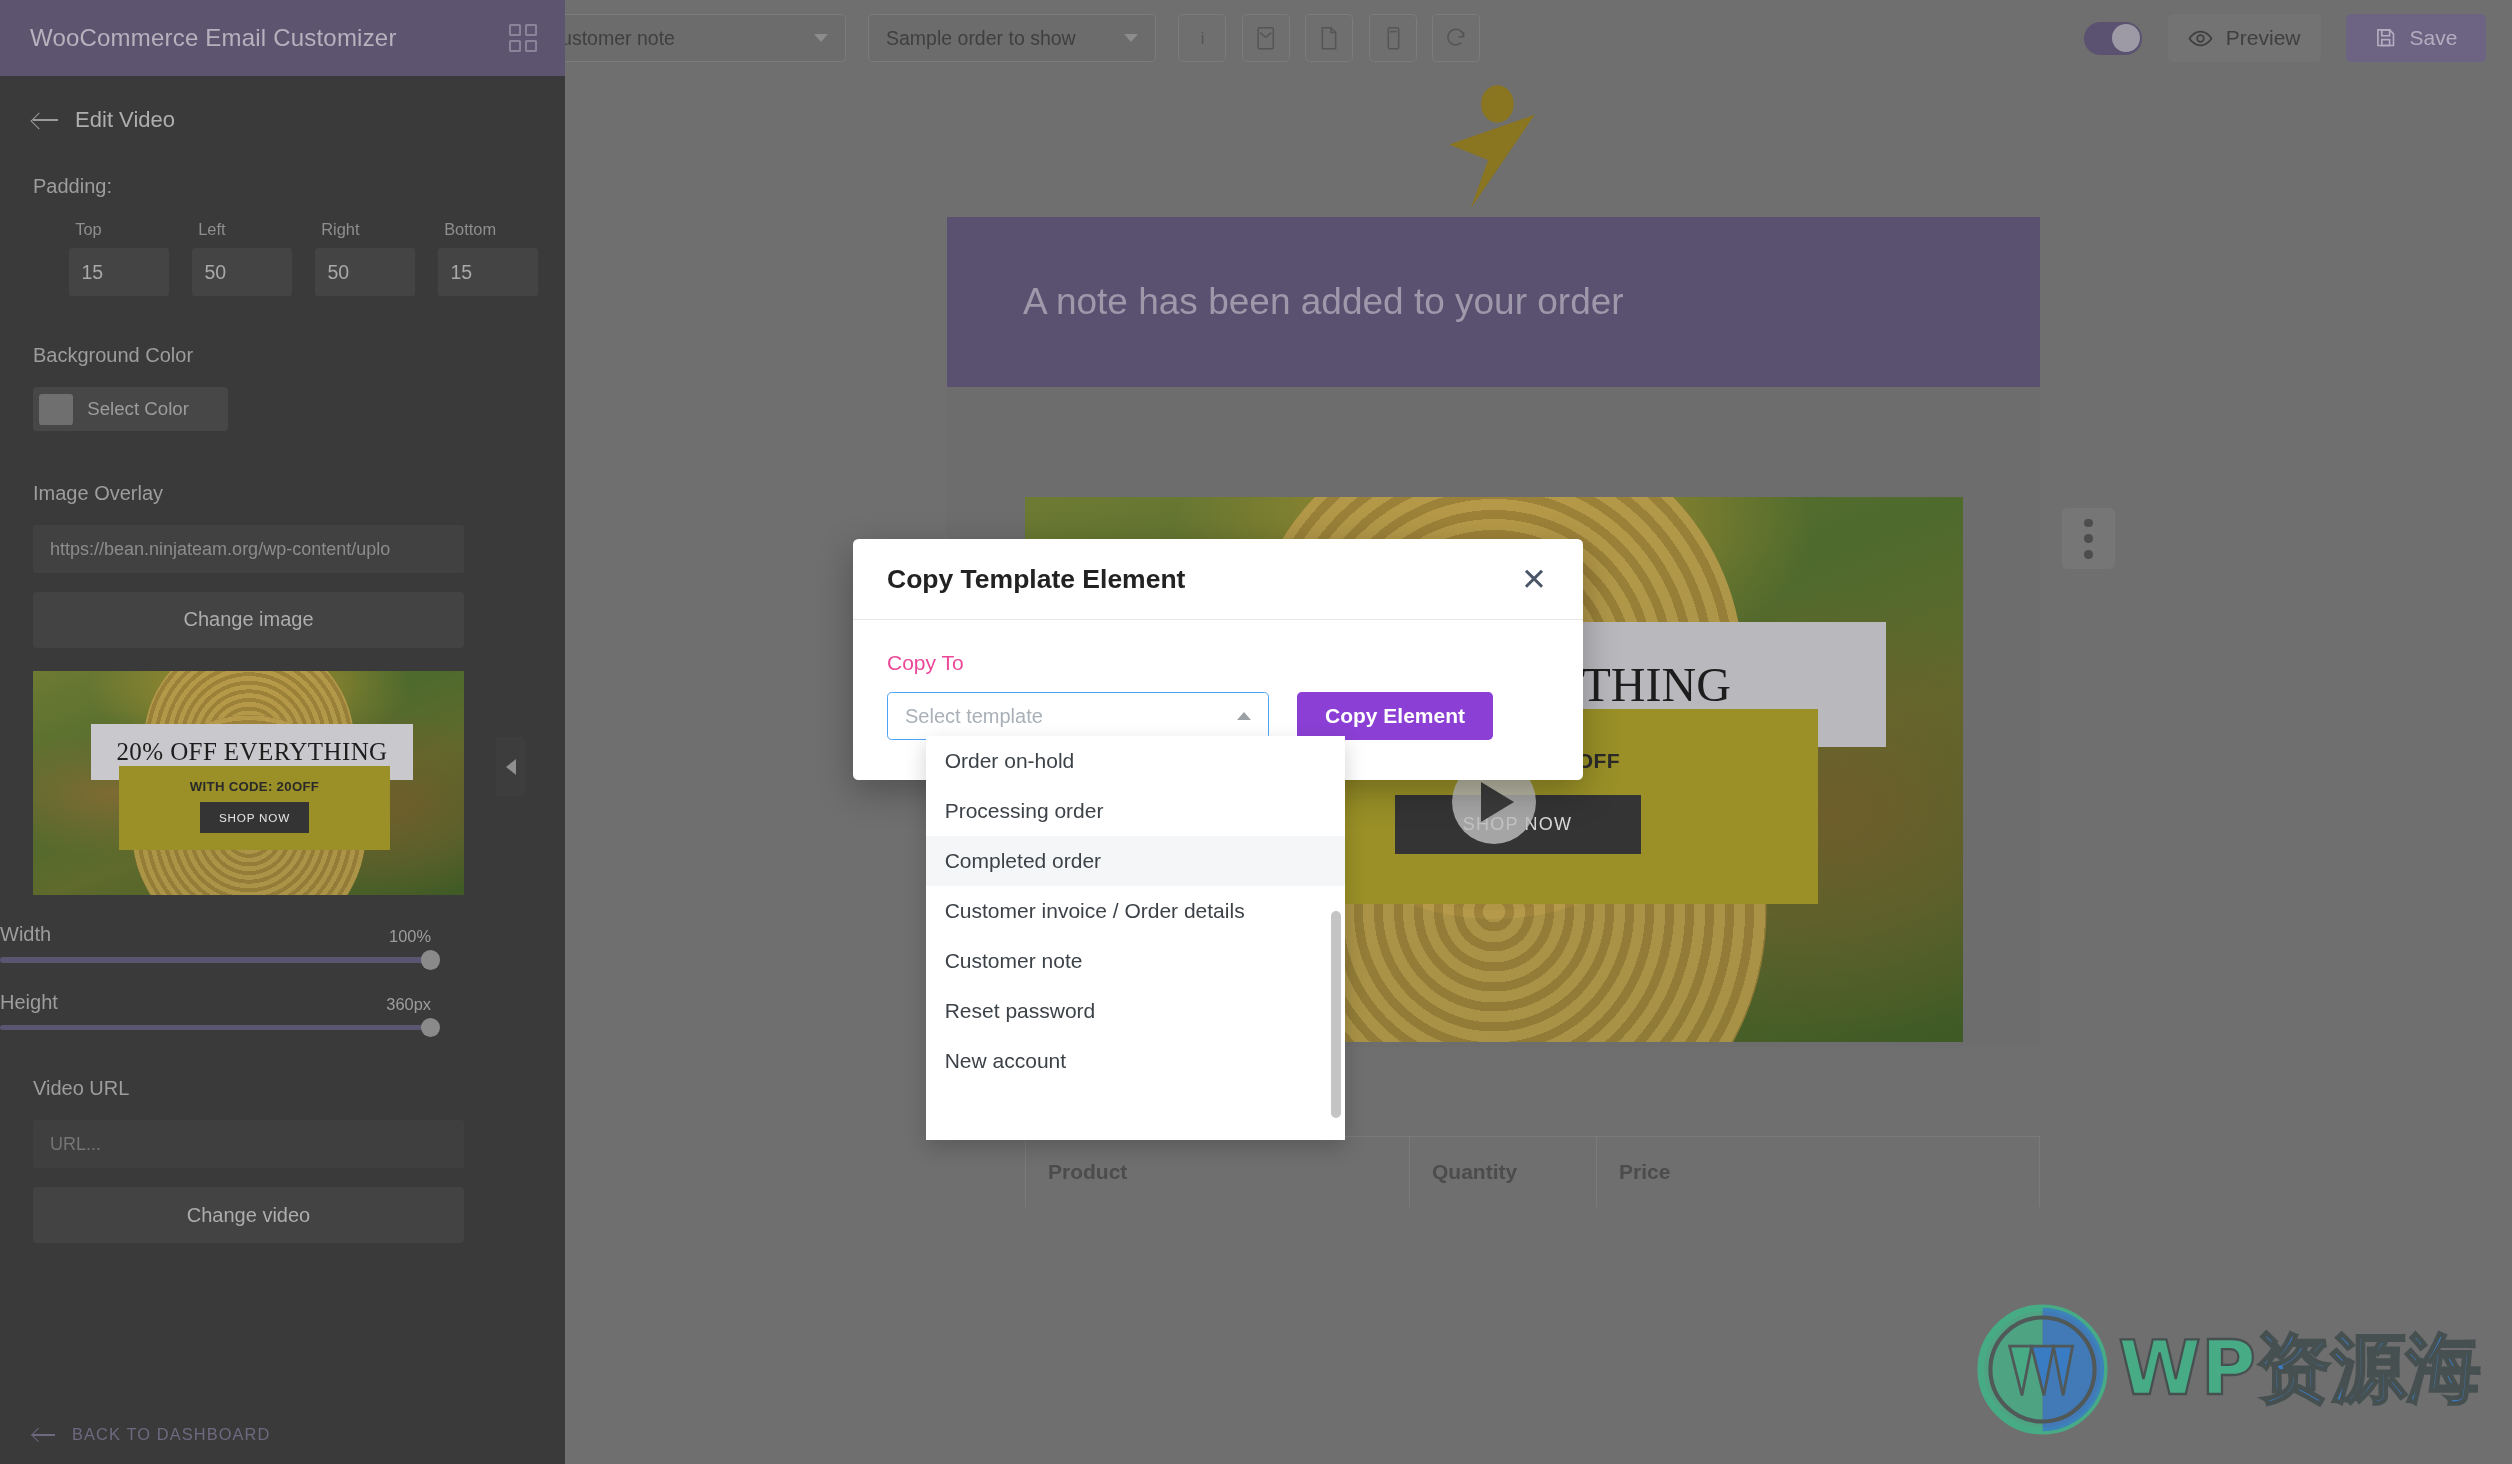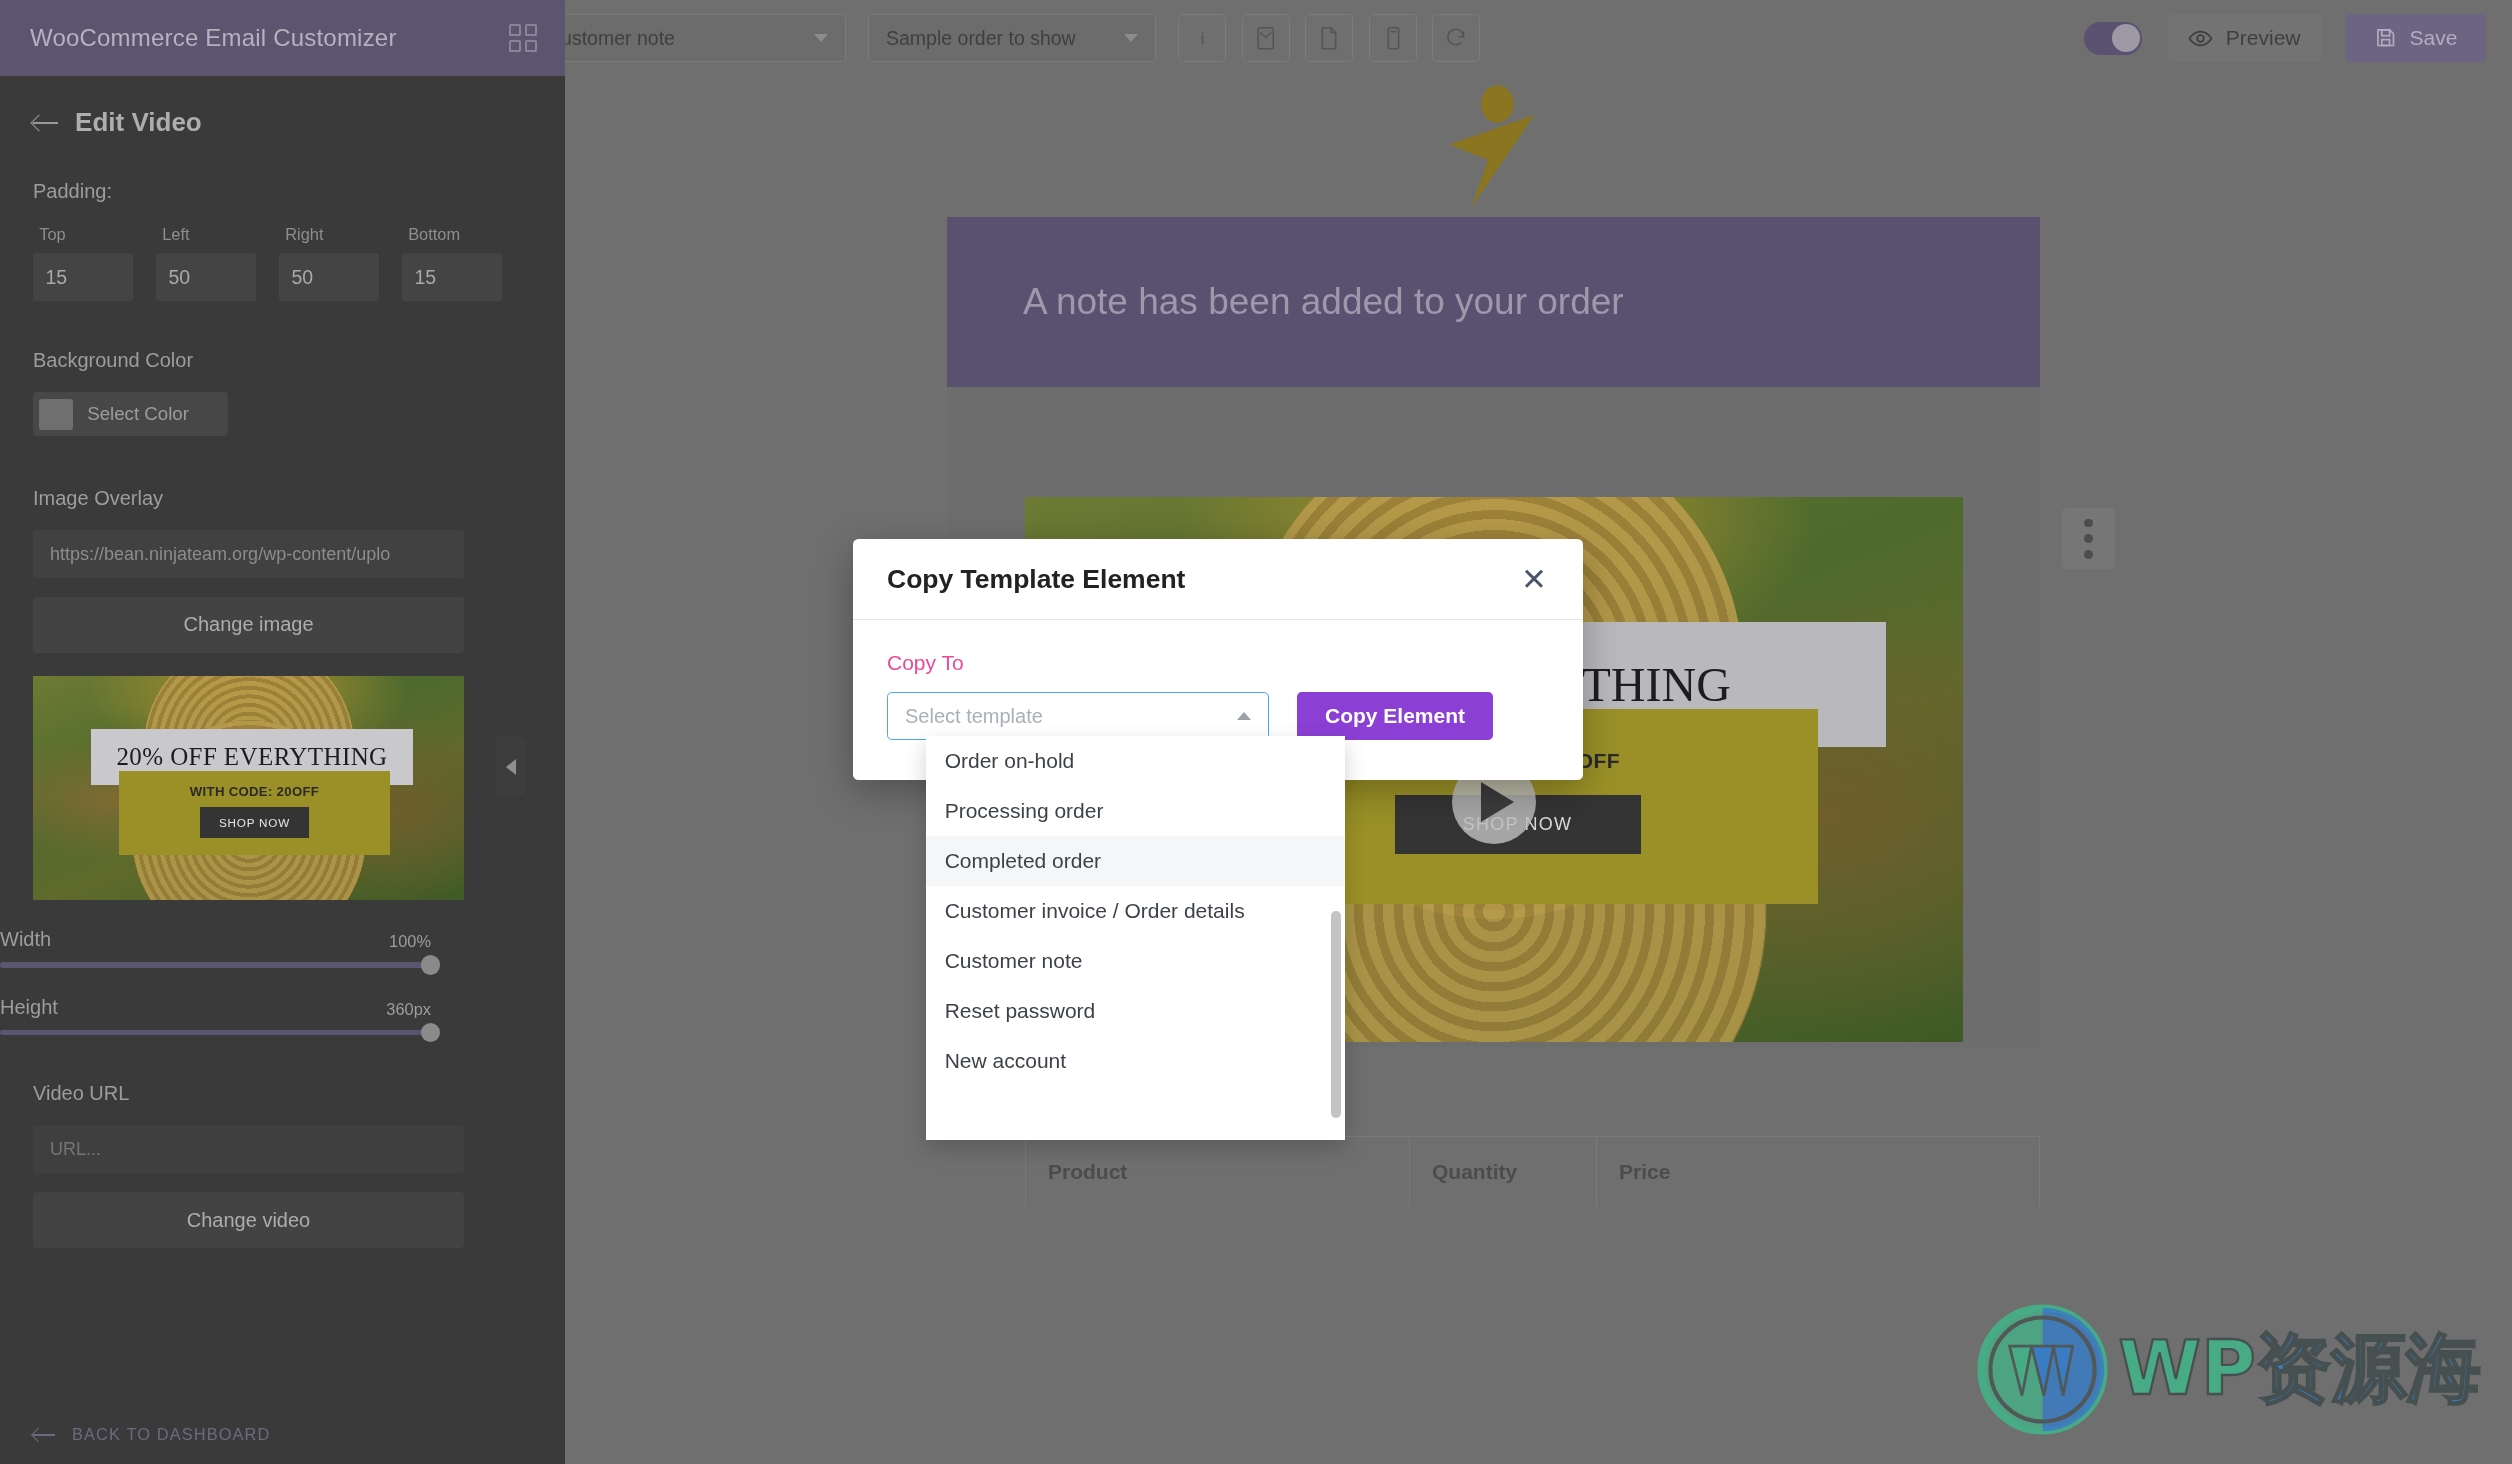--- a/index.html
+++ b/index.html
@@ -24,36 +24,36 @@
     padding: 0 28px 0 30px;
   }
   #app-title { font-size: 24px; color: #b6b1bd; font-weight: 400; letter-spacing: 0.2px; }
   .grid-ic { width: 28px; height: 28px; display:grid; grid-template-columns:1fr 1fr; grid-template-rows:1fr 1fr; gap:3.9px; }
   .grid-ic i { border: 2.3px solid #8b8498; border-radius: 1.6px; display:block; }
 
   #panel-head {
     display:flex; align-items:center; gap:15.6px;
     padding: 31px 0 0 33px;
   }
-  #panel-title { font-size: 26px; color: #aeaeae; font-weight: bold; }
+  #panel-title { font-size: 22px; color: #aeaeae; font-weight: normal; }
   .arrow-left {
     width: 26.5px; height: 15.6px; position: relative;
   }
   .arrow-left::before {
     content:""; position:absolute; left:0; top:7px; width:25px; height:1.9px; background:#9a9a9a;
   }
   .arrow-left::after {
     content:""; position:absolute; left:0px; top:2.3px; width:11px; height:11px;
     border-left:1.9px solid #9a9a9a; border-bottom:1.9px solid #9a9a9a; transform: rotate(45deg);
   }
 
   .sec-label { font-size: 20px; color: #9d9d9d; padding-left: 33px; }
   #padding-label { margin-top: 42px; }
 
-  #pad-grid { display:flex; padding-left: 33px; margin-top: 22px; gap: 10px; }
+  #pad-grid { display:flex; padding-left: 33px; margin-top: 22px; gap: 10px; margin-left: 36px; }
   .pad-col { width: 113px; }
   .pad-name { font-size: 16.4px; color: #8e8e8e; margin-bottom: 9.3px; padding-left: 6.2px;}
   .pad-input {
     width: 100px; height: 48px; background: #444444; border: none; border-radius: 3.1px;
     color: #a9a9a9; font-size: 19.5px; padding-left: 12.5px;
     font-family: "Liberation Sans", sans-serif;
   }
 
   #bg-label { margin-top: 48px; }
   #color-picker {

